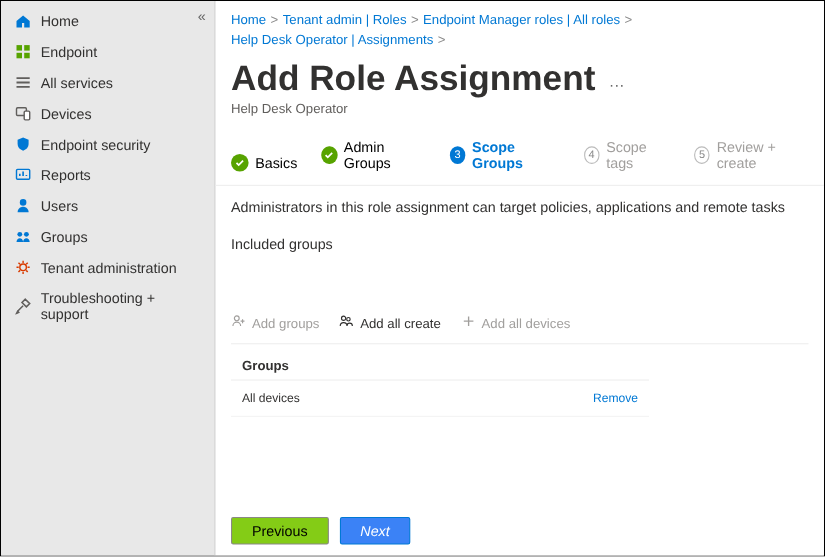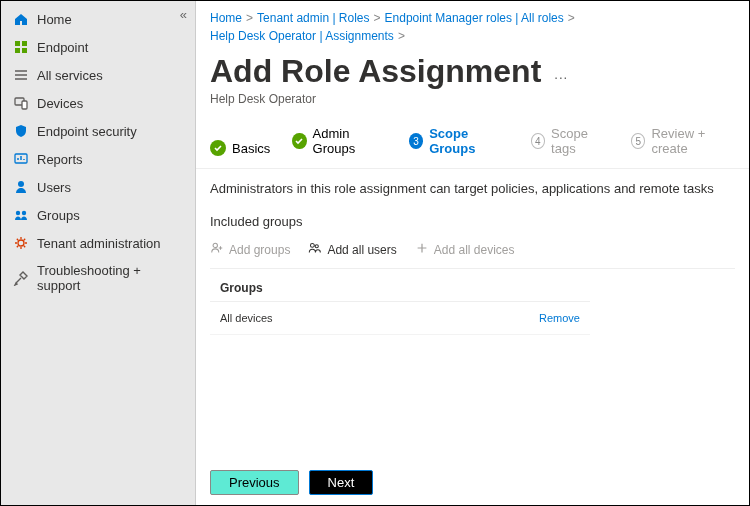--- a/index.html
+++ b/index.html
@@ -23,29 +23,29 @@
   .step-circle { width: 16px; height: 16px; border-radius: 50%; display: inline-flex; align-items: center; justify-content: center; font-size: 10px; color: #fff; }
   .sc-done { background: #57a300; }
   .sc-active { background: #0078d4; }
   .sc-disabled { background: #fff; border: 1px solid #bbb; color: #888; }
   .step.active .step-label { color: #0078d4; font-weight: 600; }
   .step.disabled .step-label { color: #a19f9d; }
   .content { padding: 12px 14px; font-size: 13px; color: #323130; }
   .desc { margin-bottom: 18px; }
   .section-title { font-size: 13px; margin-bottom: 8px; }
   .cmdbar { display: flex; gap: 18px; padding: 4px 0 10px; border-bottom: 1px solid #eee; margin-bottom: 6px; }
-  .cmd { display: flex; align-items: center; gap: 5px; font-size: 12px; cursor: pointer; }
+  .cmd { display: flex; align-items: center; gap: 5px; font-size: 12px; cursor: pointer; margin-top: 44px; }
   .cmd.disabled { color: #a19f9d; }
   .cmd .ci svg { width: 14px; height: 14px; }
   .table-head { font-weight: 600; padding: 6px 10px; font-size: 12px; border-bottom: 1px solid #eee; }
   .row { display: flex; justify-content: space-between; padding: 10px 10px; border-bottom: 1px solid #f3f3f3; font-size: 11px; max-width: 380px; }
   .row a { color: #0078d4; cursor: pointer; }
   .footer { position: absolute; bottom: 10px; left: 14px; display: flex; gap: 10px; }
-  .btn { font-size: 13px; padding: 4px 18px; border: 1px solid #8a8886; background: #5eead4; cursor: pointer; border-radius: 2px; }
-  .btn.primary { background: #000000; border-color: #0078d4; color: #fff; }
+  .btn { font-size: 13px; padding: 4px 18px; border: 1px solid #8a8886; background: #84cc16; cursor: pointer; border-radius: 2px; }
+  .btn.primary { background: #3b82f6; border-color: #0078d4; color: #fff; font-style: italic; }
 </style>
 </head>
 <body>
 
 <div class="app">
   <div class="sidebar">
     <span class="collapse">«</span>
     <div id="nav">
         <div class="nav-item">
           <span class="nav-icon">
@@ -195,21 +195,21 @@
                 <path d="M12 6v4M10 8h4" stroke="#a19f9d" stroke-width="1.2"></path>
               </svg></span>
           <span>Add groups</span>
         </div>
         <div class="cmd">
           <span class="ci"><svg viewBox="0 0 16 16">
                 <circle cx="5" cy="5" r="2.2" fill="none" stroke="#323130" stroke-width="1.2"></circle>
                 <circle cx="10" cy="6" r="1.8" fill="none" stroke="#323130" stroke-width="1.2"></circle>
                 <path d="M1.5 13c0-2.2 1.8-3.5 3.5-3.5s3.5 1.3 3.5 3.5M8.5 13c0-1.8 1.3-3 2.8-3s2.8 1.2 2.8 3" fill="none" stroke="#323130" stroke-width="1.2"></path>
               </svg></span>
-          <span>Add all users</span>
+          <span>Add all create</span>
         </div>
         <div class="cmd disabled">
           <span class="ci"><svg viewBox="0 0 16 16">
                 <path d="M8 3v10M3 8h10" stroke="#a19f9d" stroke-width="1.4"></path>
               </svg></span>
           <span>Add all devices</span>
         </div>
       </div>
       <div style="max-width:380px">
         <div class="table-head">Groups</div>

